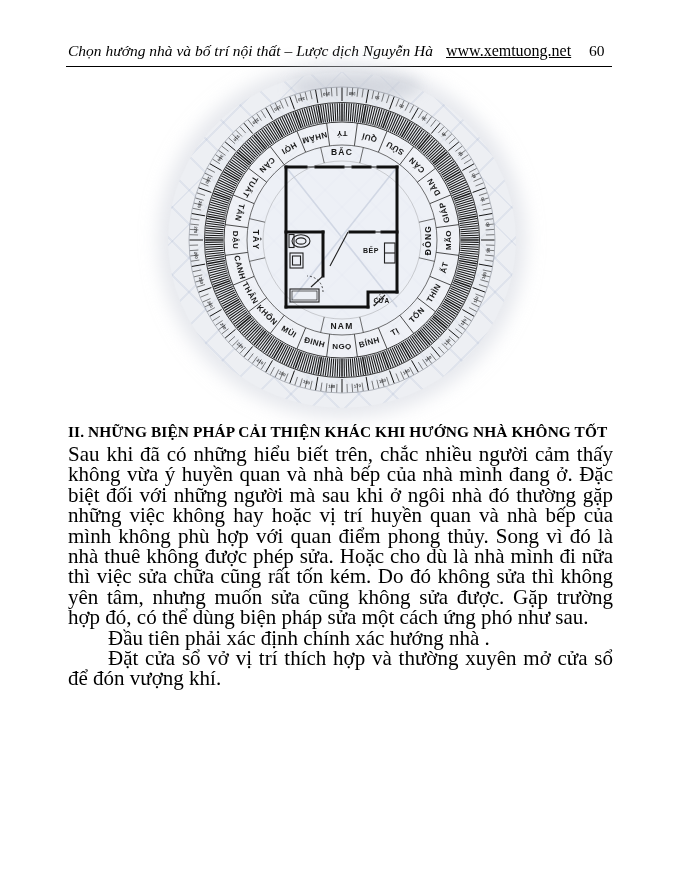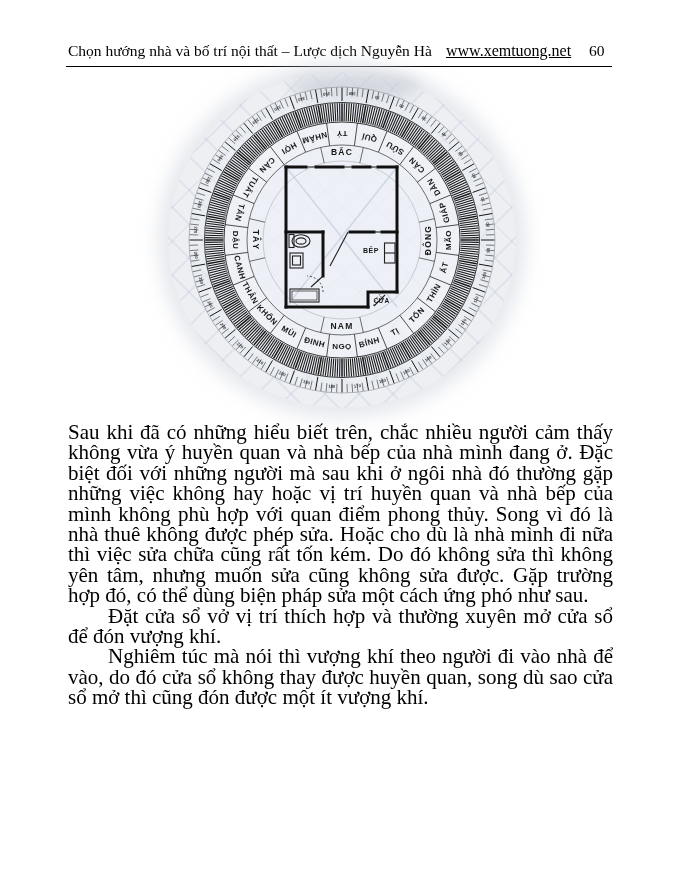--- a/index.html
+++ b/index.html
@@ -3,21 +3,21 @@
 <meta charset="utf-8">
 <style>
   html,body{margin:0;padding:0;}
   body{
     width:680px;height:880px;background:#ffffff;position:relative;overflow:hidden;
     font-family:"Liberation Serif", serif;color:#000;
   }
   .page{position:absolute;inset:0;}
 
   
-  .hdr-title{position:absolute;left:68px;top:42px;font-size:15.5px;white-space:nowrap;}
+  .hdr-title{position:absolute;left:68px;top:42px;font-size:15.5px;white-space:nowrap;font-style:italic;}
   .hdr-link{position:absolute;left:408px;top:42px;font-size:16px;color:#000000;text-decoration:underline;white-space:nowrap;cursor:pointer;margin-left:38px;}
   .hdr-page{position:absolute;left:589px;top:42px;font-size:15.5px;}
   .hdr-rule{position:absolute;left:66px;top:66px;width:546px;border-top:1.5px solid #000;height:0;}
 
   
   .scan-blob{
     position:absolute;left:168px;top:72px;width:348px;height:336px;border-radius:50%;
     background:
       repeating-linear-gradient(45deg, rgba(140,158,195,.14) 0 2px, rgba(0,0,0,0) 2px 24px),
       repeating-linear-gradient(-45deg, rgba(140,158,195,.14) 0 2px, rgba(0,0,0,0) 2px 24px),
@@ -720,20 +720,21 @@
           <rect x="152" y="211" width="25" height="9" stroke="#202020" stroke-width=".7" fill="none"></rect>
           <rect x="244.5" y="163" width="10.5" height="20" stroke="#202020" stroke-width="1.1" fill="none"></rect>
           <path d="M244.5,173 H255" stroke="#202020" stroke-width="1.1" fill="none"></path>
         </g>
         <text x="231" y="171" font-size="7" font-family="Liberation Sans, sans-serif" font-weight="bold" fill="#161616" text-anchor="middle" dominant-baseline="middle" letter-spacing=".5">BẾP</text>
         <text x="241.5" y="221.5" font-size="6.5" font-family="Liberation Sans, sans-serif" font-weight="bold" fill="#161616" text-anchor="middle" dominant-baseline="middle" letter-spacing=".4">CỬA</text>
       </svg>
     </div>
 
   <div class="text-block">
+    <h2>II. NHỮNG BIỆN PHÁP CẢI THIỆN KHÁC KHI HƯỚNG NHÀ KHÔNG TỐT</h2>
     <div id="paragraphs">
         <p class="">Sau khi đã có những hiểu biết trên, chắc nhiều người cảm thấy không vừa ý huyền quan và nhà bếp của nhà mình đang ở. Đặc biệt đối với những người mà sau khi ở ngôi nhà đó thường gặp những việc không hay hoặc vị trí huyền quan và nhà bếp của mình không phù hợp với quan điểm phong thủy. Song vì đó là nhà thuê không được phép sửa. Hoặc cho dù là nhà mình đi nữa thì việc sửa chữa cũng rất tốn kém. Do đó không sửa thì không yên tâm, nhưng muốn sửa cũng không sửa được. Gặp trường hợp đó, có thể dùng biện pháp sửa một cách ứng phó như sau.</p>
+        <p class="ind">Đầu tiên phải xác định chính xác hướng nhà .</p>
         <p class="ind">Đặt cửa sổ vở vị trí thích hợp và thường xuyên mở cửa sổ để đón vượng khí.</p>
-        <p class="ind">Nghiêm túc mà nói thì vượng khí theo người đi vào nhà để vào, do đó cửa sổ không thay được huyền quan, song dù sao cửa sổ mở thì cũng đón được một ít vượng khí.</p>
       </div>
   </div>
 
 </div>
 
 </body></html>

